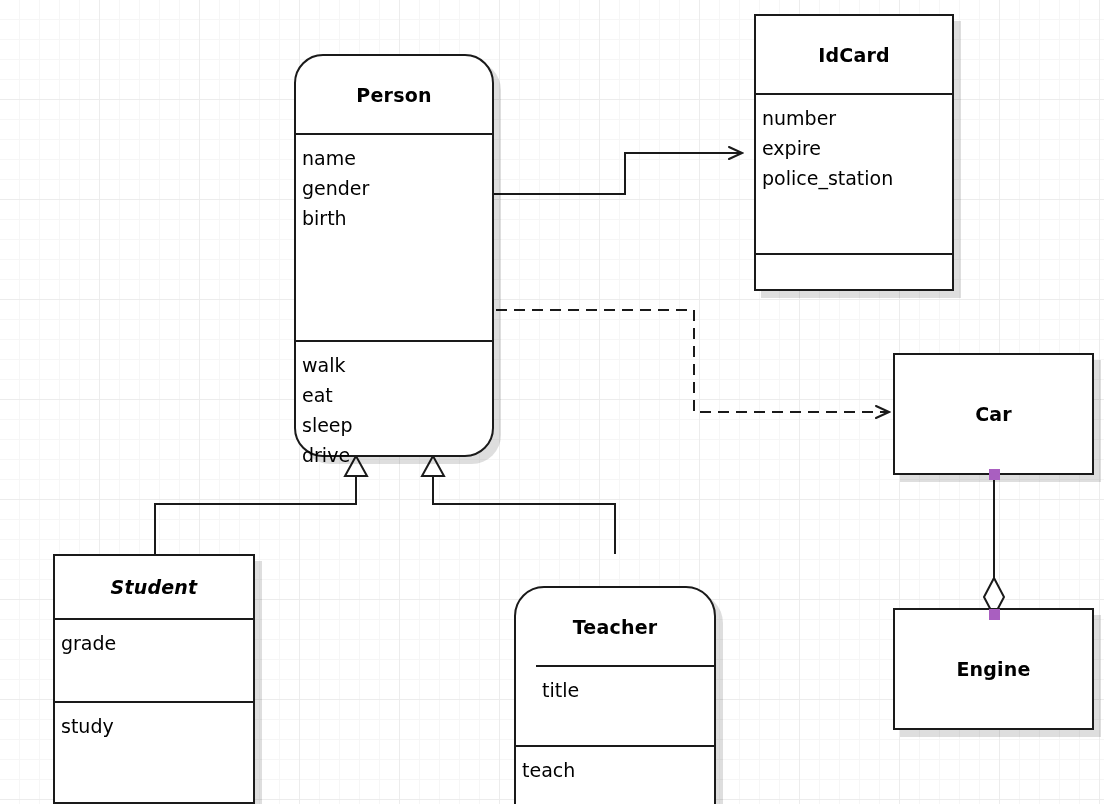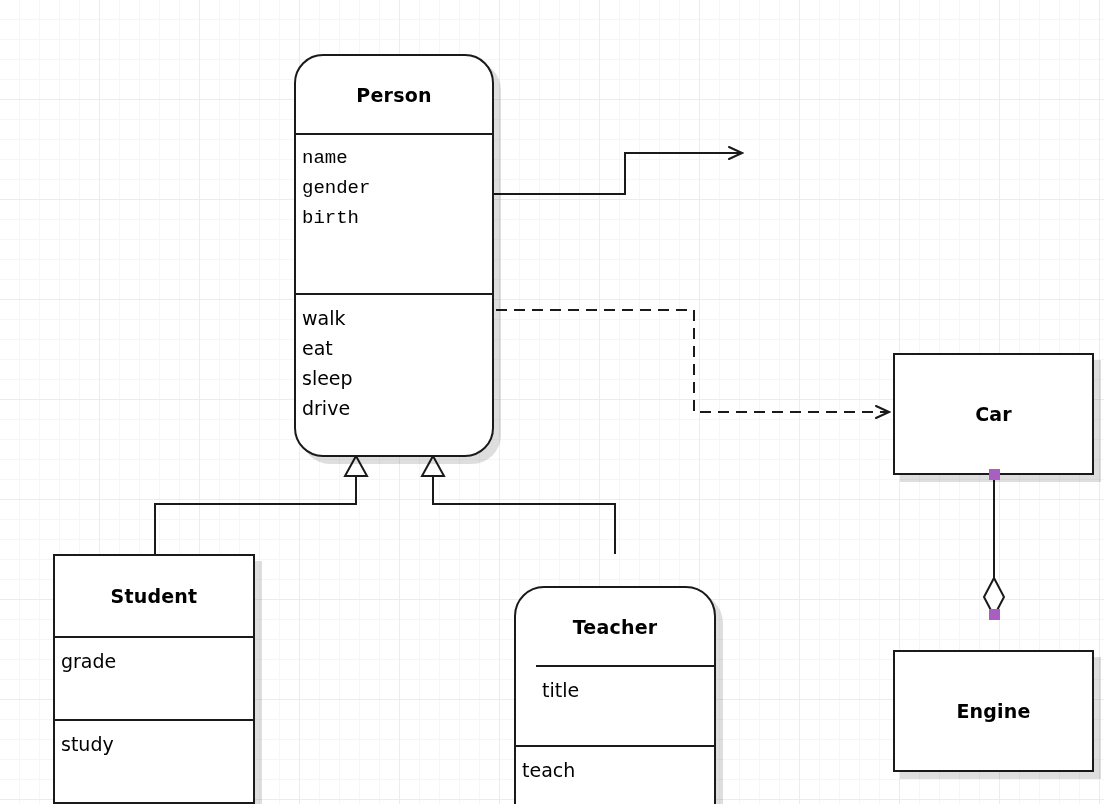--- a/index.html
+++ b/index.html
@@ -112,36 +112,45 @@
       <path d="M994,475 L994,578" fill="none" stroke="#1a1a1a" stroke-width="2"></path>
       <path d="M994,578 L1004,597 L994,616 L984,597 Z" fill="#ffffff" stroke="#1a1a1a" stroke-width="2" stroke-linejoin="miter"></path>
     </g>
   </svg>
 
   <div class="handle" style="left:989px; top:469px; background:#a95fc0;"></div>
   <div class="handle" style="left:989px; top:609px; background:#a95fc0;"></div>
 
   <div class="uml-class" style="left:294px; top:54px; width:200px; height:403px;border-radius:29px;">
     <div class="compartment class-title" style="height:77px;">Person</div>
-    <div class="compartment member-list" style="height:160px;font-family:Liberation Mono, monospace;">
+    <div class="compartment member-list" style="height:207px;">
       <div class="member">name</div>
       <div class="member">gender</div>
       <div class="member">birth</div>
     </div>
     <div class="compartment member-list" style="height:162px;">
       <div class="member">walk</div>
       <div class="member">eat</div>
       <div class="member">sleep</div>
       <div class="member">drive</div>
     </div>
   </div>
 
+  <div class="uml-class" style="left:754px; top:14px; width:200px; height:277px;">
+    <div class="compartment class-title" style="height:77px;">IdCard</div>
+    <div class="compartment member-list" style="height:160px;">
+      <div class="member">number</div>
+      <div class="member">expire</div>
+      <div class="member">police_station</div>
+    </div>
+    <div class="compartment member-list" style="height:40px;"></div>
+  </div>
 
   <div class="uml-class" style="left:53px; top:554px; width:202px; height:250px;">
-    <div class="compartment class-title" style="height:80px;">Student</div>
+    <div class="compartment class-title" style="height:62px;font-style:italic;">Student</div>
     <div class="compartment member-list" style="height:83px;">
       <div class="member">grade</div>
     </div>
     <div class="compartment member-list" style="height:91px;">
       <div class="member">study</div>
     </div>
   </div>
 
   <div class="uml-class" style="left:514px; top:586px; width:202px; height:250px;border-radius:30px;">
     <div class="compartment class-title" style="height:77px;">Teacher</div>
@@ -150,17 +159,17 @@
     </div>
     <div class="compartment member-list" style="height:111px;">
       <div class="member">teach</div>
     </div>
   </div>
 
   <div class="uml-class" style="left:893px; top:353px; width:201px; height:122px;">
     <div class="compartment class-title" style="height:118px;border-radius:20px;">Car</div>
   </div>
 
-  <div class="uml-class" style="left:893px; top:650px; width:201px; height:122px;">
+  <div class="uml-class" style="left:893px; top:608px; width:201px; height:122px;">
     <div class="compartment class-title" style="height:118px;">Engine</div>
   </div>
 
 </div>
 
 </body></html>

